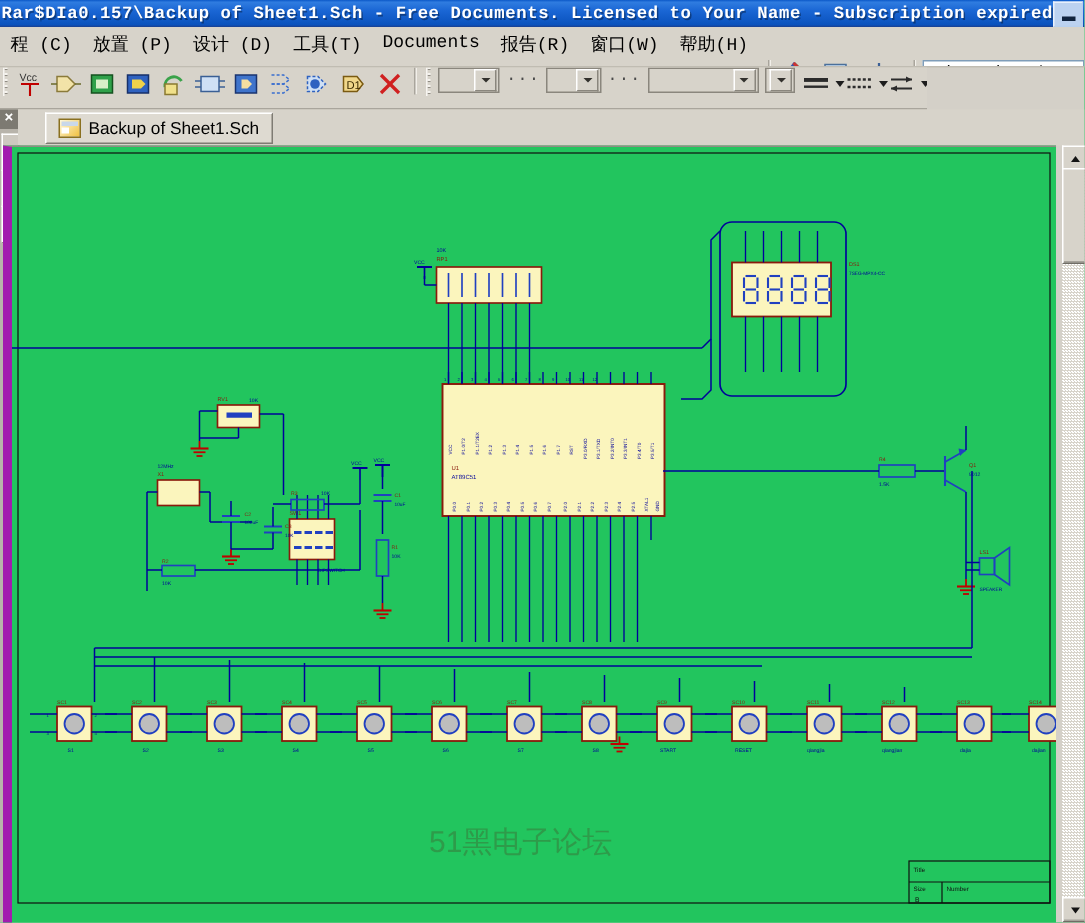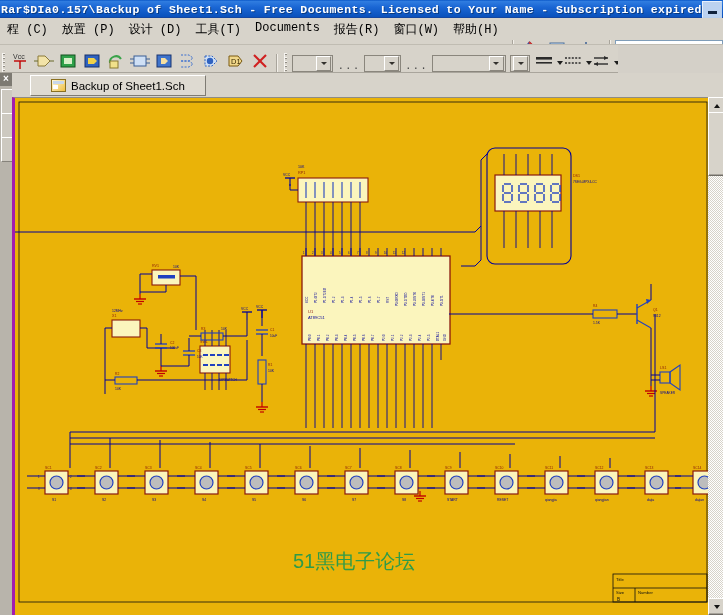--- a/index.html
+++ b/index.html
@@ -51,21 +51,21 @@
     width:108px;height:18px;background:#fff;border:1px solid #7f9db9;
     font-family:"Liberation Mono","DejaVu Sans Mono",monospace;font-size:11px;
     color:#000;padding:1px 2px;overflow:hidden;white-space:nowrap;box-sizing:border-box;
     line-height:15px;
   }
 
   
   .toolbar2{
     position:absolute;left:0;top:45px;width:618px;height:27px;
     background:#d7d3ca;border-bottom:1px solid #a9a59c;
-    display:flex;align-items:flex-end;overflow:hidden;
+    display:flex;align-items:flex-start;overflow:hidden;
   }
   .grip{width:4px;height:19px;margin:0 3px 0 2px;
     background:repeating-linear-gradient(to bottom,#f5f3ee 0 1px,#908c84 1px 2px,transparent 2px 4px);
     border-left:1px solid #f7f5f1;}
   .tb2i{width:22px;height:22px;margin:0 1px;display:flex;align-items:center;justify-content:center;}
   .combo{
     height:17px;background:#d7d3ca;border:1px solid #8a867d;
     box-sizing:border-box;display:flex;align-items:center;justify-content:flex-end;
     margin:0 2px;
   }
@@ -82,31 +82,31 @@
   .lsx{position:absolute;left:0;top:73px;width:12px;height:13px;background:#7d7a72;
        color:#fff;font-size:10px;line-height:12px;text-align:center;font-weight:bold;}
   .lsbtn{position:absolute;left:1px;width:10px;height:23px;background:#cdc9c0;
          border:1px solid #fff;border-right-color:#86837b;border-bottom-color:#86837b;}
 
   
   .tabstrip{position:absolute;left:12px;top:73px;width:711px;height:24px;background:#d7d3ca;}
   .tab{
     position:absolute;left:18px;top:2px;height:19px;background:#dedad1;
     border:1px solid #fff;border-right-color:#7e7b73;border-bottom-color:#7e7b73;
-    display:flex;align-items:center;padding:0 20px;gap:5px;
+    display:flex;align-items:center;padding:0 8px;gap:5px;
   }
   .tab .tlbl{font-size:11.5px;color:#000;white-space:nowrap;}
   .sheeticon{width:13px;height:11px;background:linear-gradient(135deg,#fff9dd,#f0c040);
              border:1px solid #8a7020;position:relative;}
   .sheeticon:before{content:"";position:absolute;left:1px;top:5px;width:5px;height:4px;background:#fff;}
   .sheeticon:after{content:"";position:absolute;left:1px;top:1px;right:1px;height:3px;background:#c9d8ea;}
 
   
-  .canvaswrap{position:absolute;left:12px;top:97px;width:696px;height:518px;
-              background:#eab308;border-left:3px solid #a21caf;border-top:1px solid #8f8c84;
+  .canvaswrap{position:absolute;left:2px;top:97px;width:696px;height:518px;
+              background:#22c55e;border-left:6px solid #a21caf;border-top:1px solid #8f8c84;
               overflow:hidden;}
   .canvas{position:absolute;left:0;top:0;width:696px;height:518px;}
   svg.sch{position:absolute;left:0;top:0;}
 
   
   .vscroll{position:absolute;right:0;top:97px;width:15px;height:518px;background:#d7d3ca;}
   .vtrack{position:absolute;left:0;top:15px;width:15px;height:488px;
           background:repeating-conic-gradient(#ffffff 0 25%,#d7d3ca 0 50%) 0 0/2px 2px;}
   .vthumb{position:absolute;left:0;top:0;width:15px;height:62px;background:#d7d3ca;
           border:1px solid #fff;border-right-color:#6f6c65;border-bottom-color:#6f6c65;

